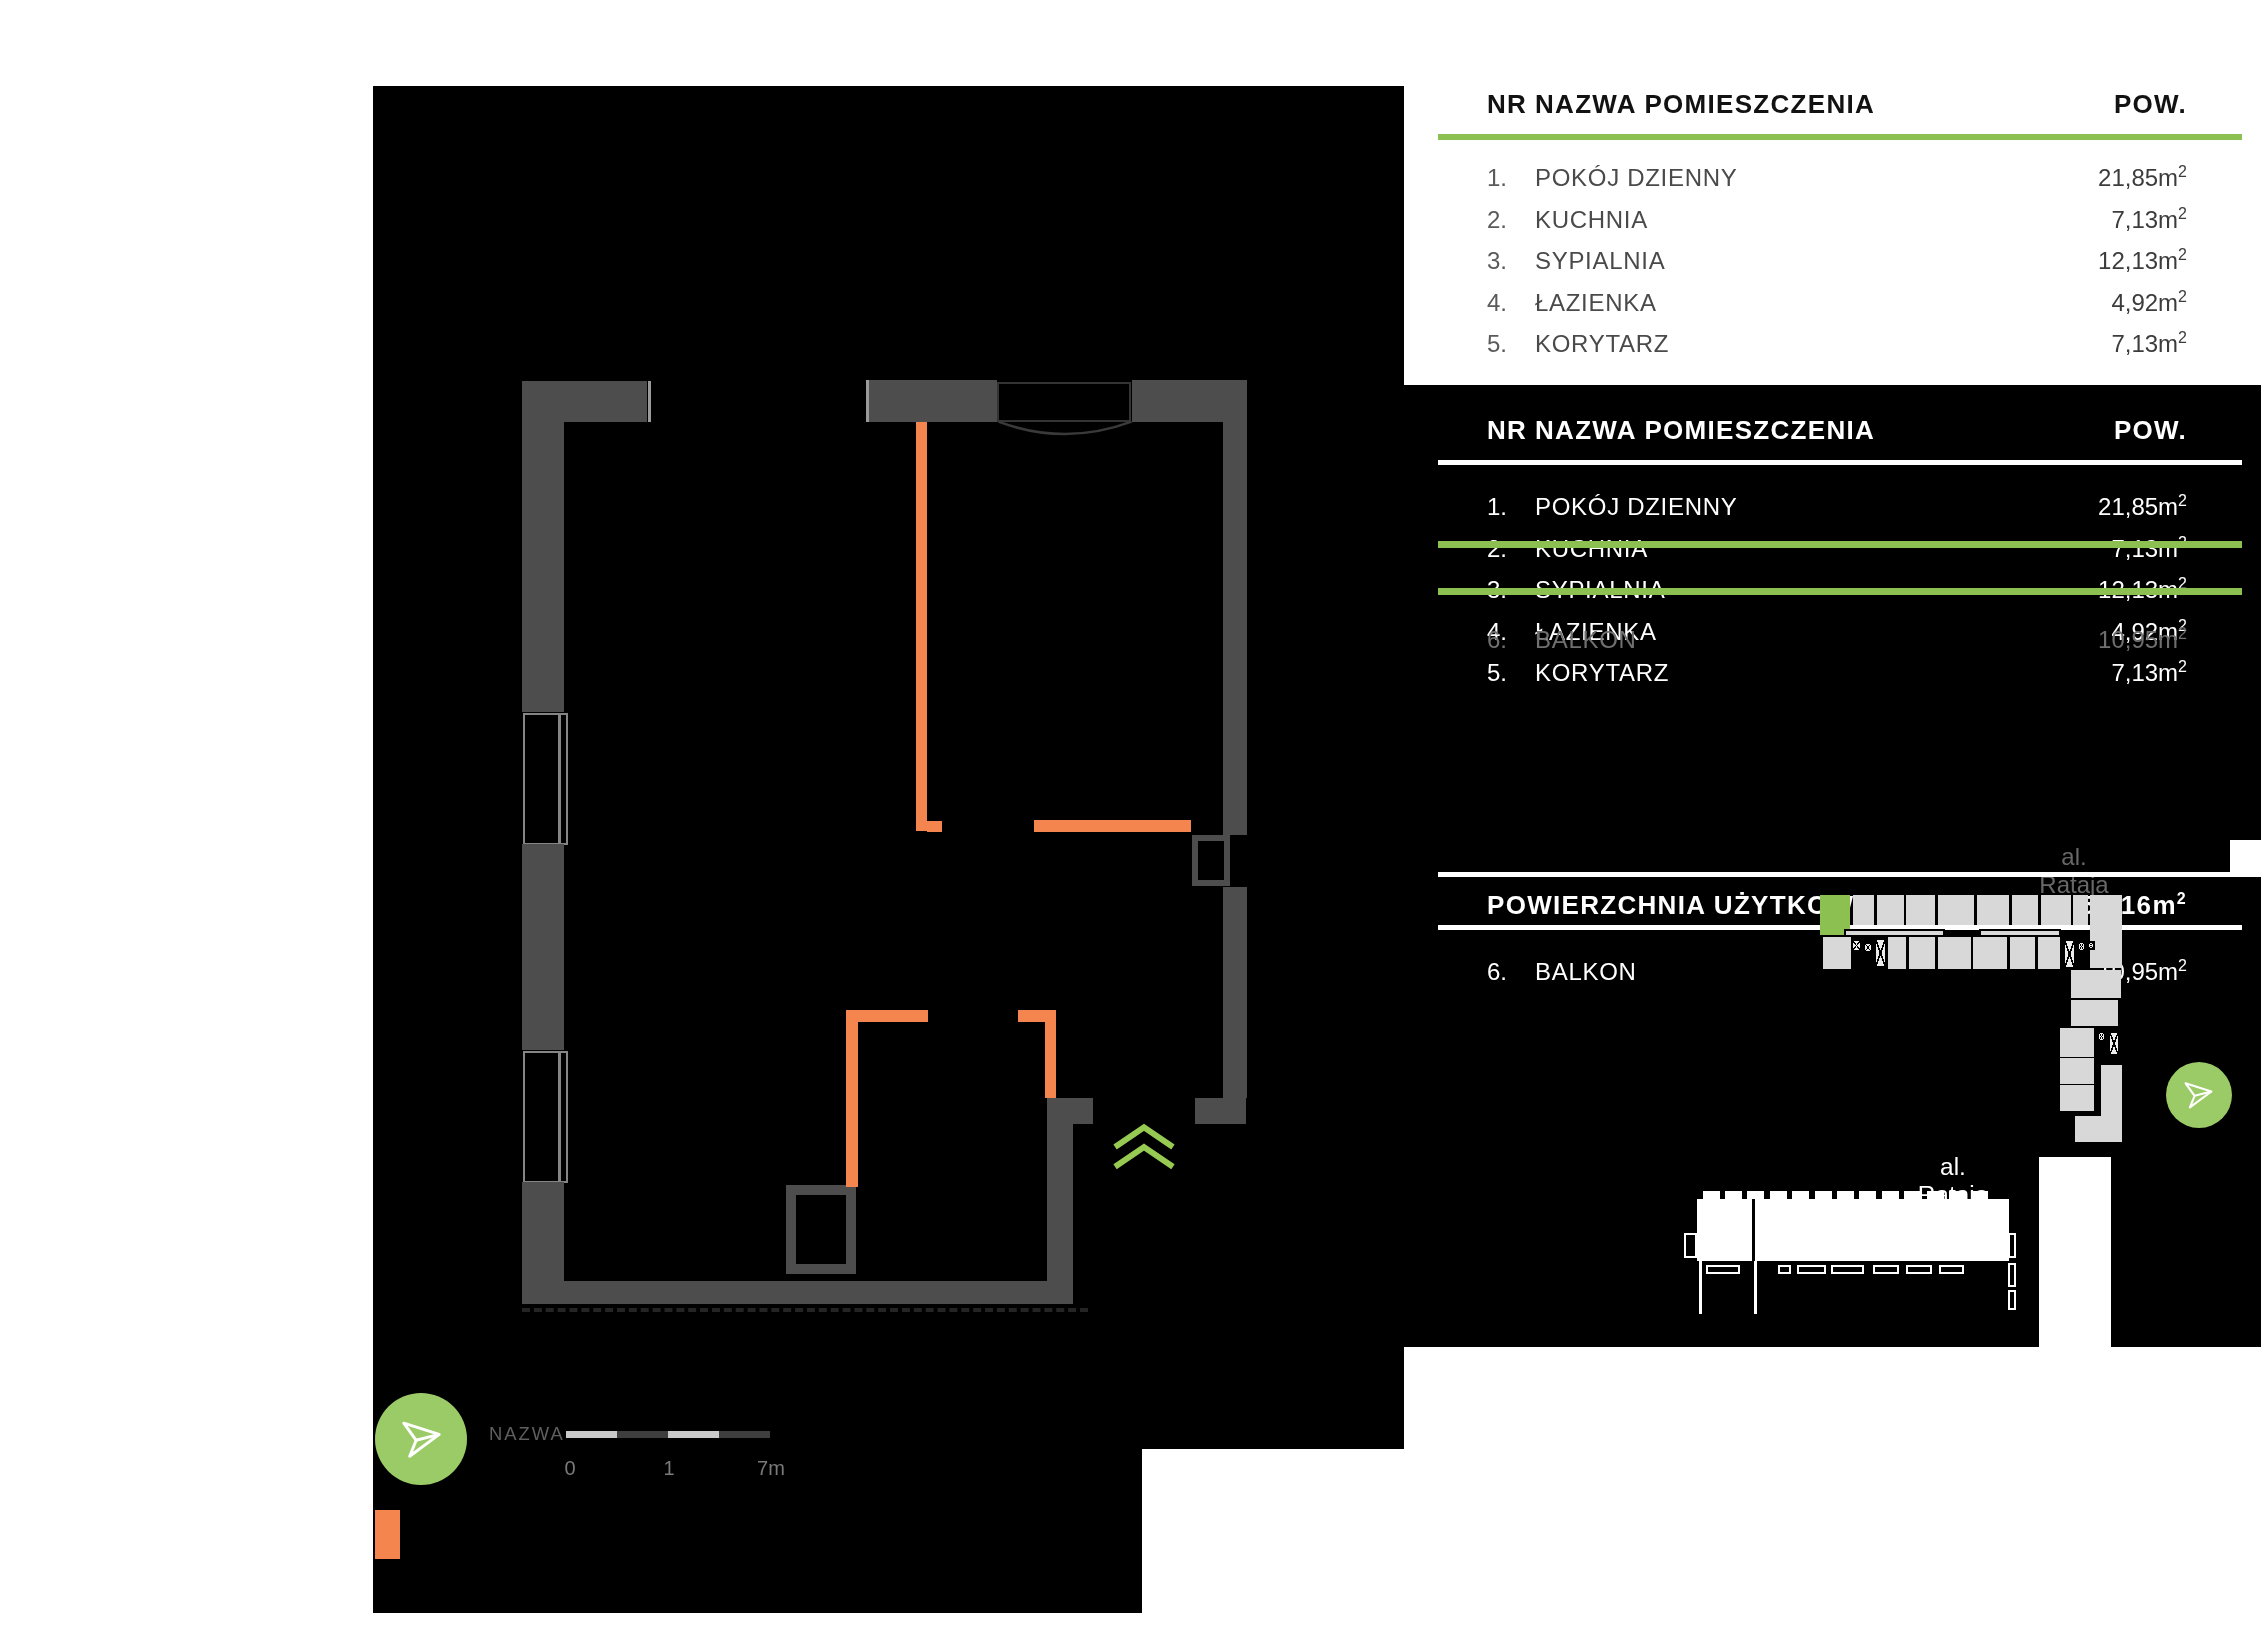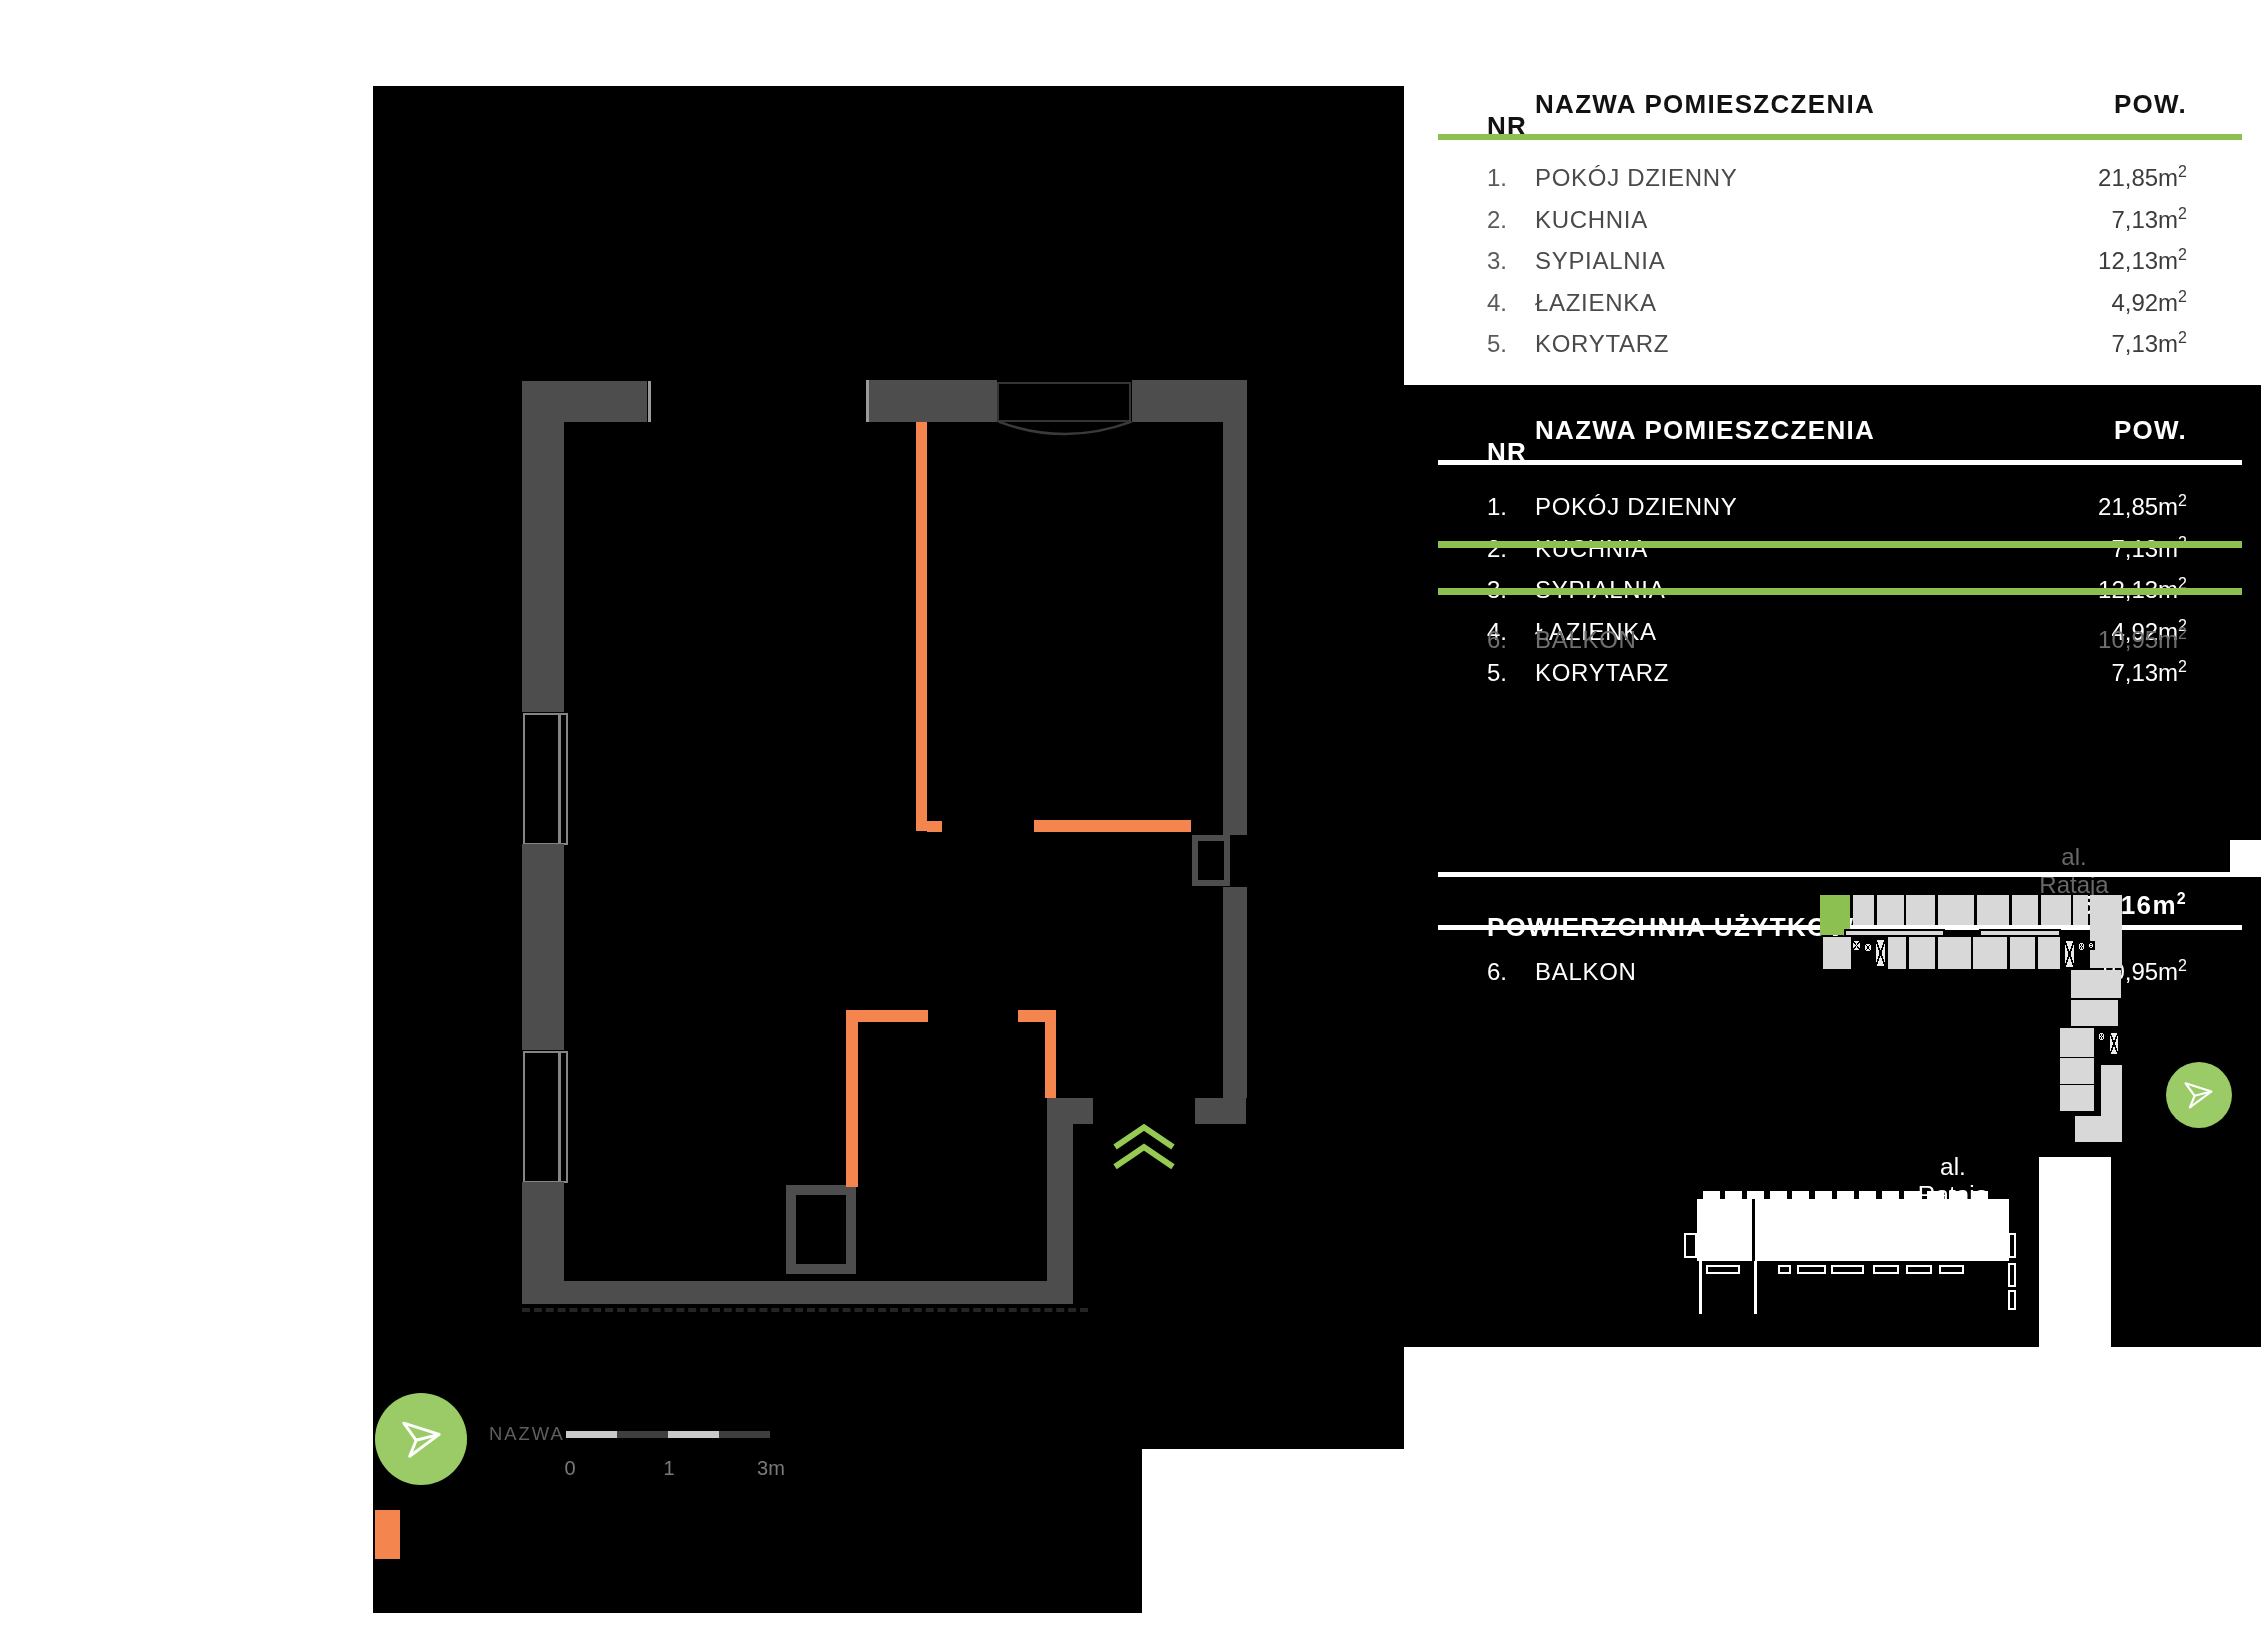--- a/index.html
+++ b/index.html
@@ -19,21 +19,21 @@
   .shaftB{border:10px solid #4D4D4D;}
   .winT{border:2.6px solid #343434;}
   .dashline{position:absolute;border-top:4px dashed #242424;height:0;}
   
   .trow{position:absolute;left:1438px;width:804px;height:32px;line-height:32px;font-size:24px;}
   .trow .nr{position:absolute;left:49px;}
   .trow .nm{position:absolute;left:97px;letter-spacing:0.7px;}
   .trow .vl{position:absolute;right:55px;text-align:right;}
   .thead{position:absolute;left:1438px;width:804px;height:34px;line-height:34px;
          font-size:26px;font-weight:bold;letter-spacing:1.3px;}
-  .thead .nr{position:absolute;left:49px;margin-top:22px;}
+  .thead .nr{position:absolute;left:49px;}
   .thead .nm{position:absolute;left:97px;}
   .thead .vl{position:absolute;right:55px;}
   .t1 .nr{color:#5A5A5A}.t1 .nm{color:#4A4A4A}.t1 .vl{color:#3C3C3C}
   .t1h{color:#121212;}
   .t2 .nr,.t2 .nm,.t2 .vl{color:#FFFFFF}
   .t2h{color:#FFFFFF;}
   .ghost .nr,.ghost .nm,.ghost .vl{color:#6F6F6F;}
   sup,.sup{font-size:16px;vertical-align:super;line-height:0;}
   .rule{position:absolute;left:1438px;width:804px;}
   .greenline{position:absolute;left:1438px;width:804px;height:6.6px;background:#8CC152;}
@@ -265,17 +265,17 @@
       <path d="M41 53 L30 80 L80 43" fill="none" stroke="#FFFFFF" stroke-width="5" stroke-linejoin="round"></path>
     </svg>
   </div>
   <div class="lbl" style="left:489px;top:1423px;font-size:18.4px;color:#5F5F5F;letter-spacing:2px;">NAZWA</div>
   <div class="scaleseg" style="left:566px;top:1431px;width:51px;background:#C9C9C9;"></div>
   <div class="scaleseg" style="left:617px;top:1431px;width:51px;background:#3E3E3E;"></div>
   <div class="scaleseg" style="left:668px;top:1431px;width:51px;background:#C9C9C9;"></div>
   <div class="scaleseg" style="left:719px;top:1431px;width:51px;background:#3E3E3E;"></div>
   <div class="lbl" style="left:557px;top:1457px;width:26px;font-size:20px;color:#7A7A7A;text-align:center;">0</div>
   <div class="lbl" style="left:656px;top:1457px;width:26px;font-size:20px;color:#7A7A7A;text-align:center;">1</div>
-  <div class="lbl" style="left:751px;top:1457px;width:40px;font-size:20px;color:#7A7A7A;text-align:center;">3m</div>
+  <div class="lbl" style="left:751px;top:1457px;width:40px;font-size:20px;color:#7A7A7A;text-align:center;">7m</div>
   <div class="abs" style="left:375px;top:1510px;width:25px;height:49px;background:#F4854F;"></div>
 
 </div>
 
 
 </body></html>

